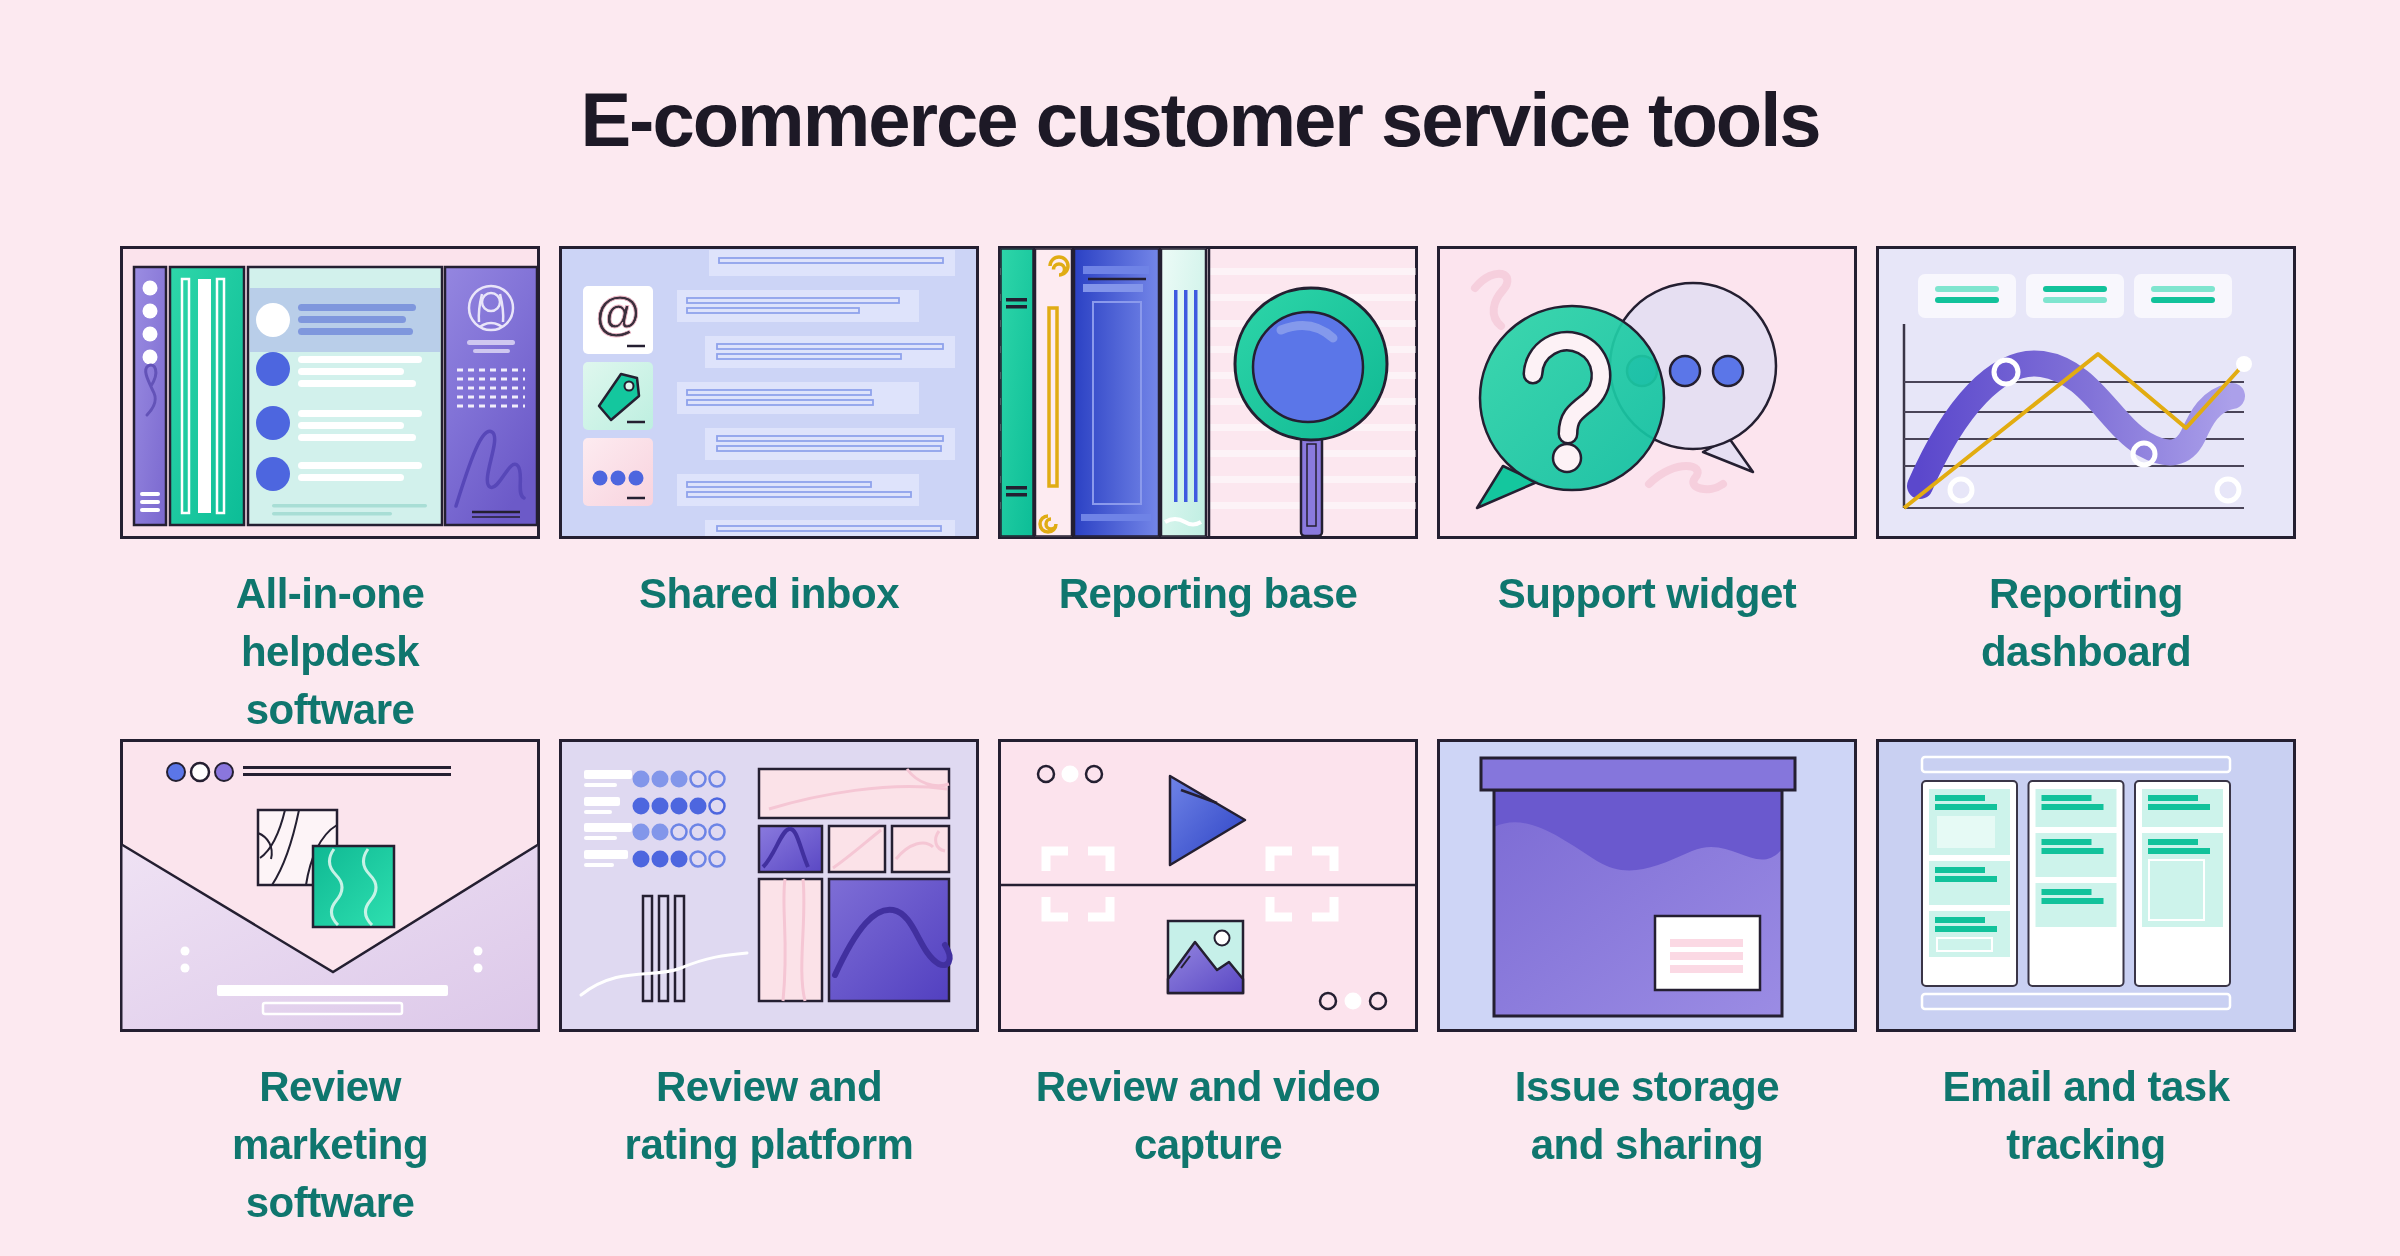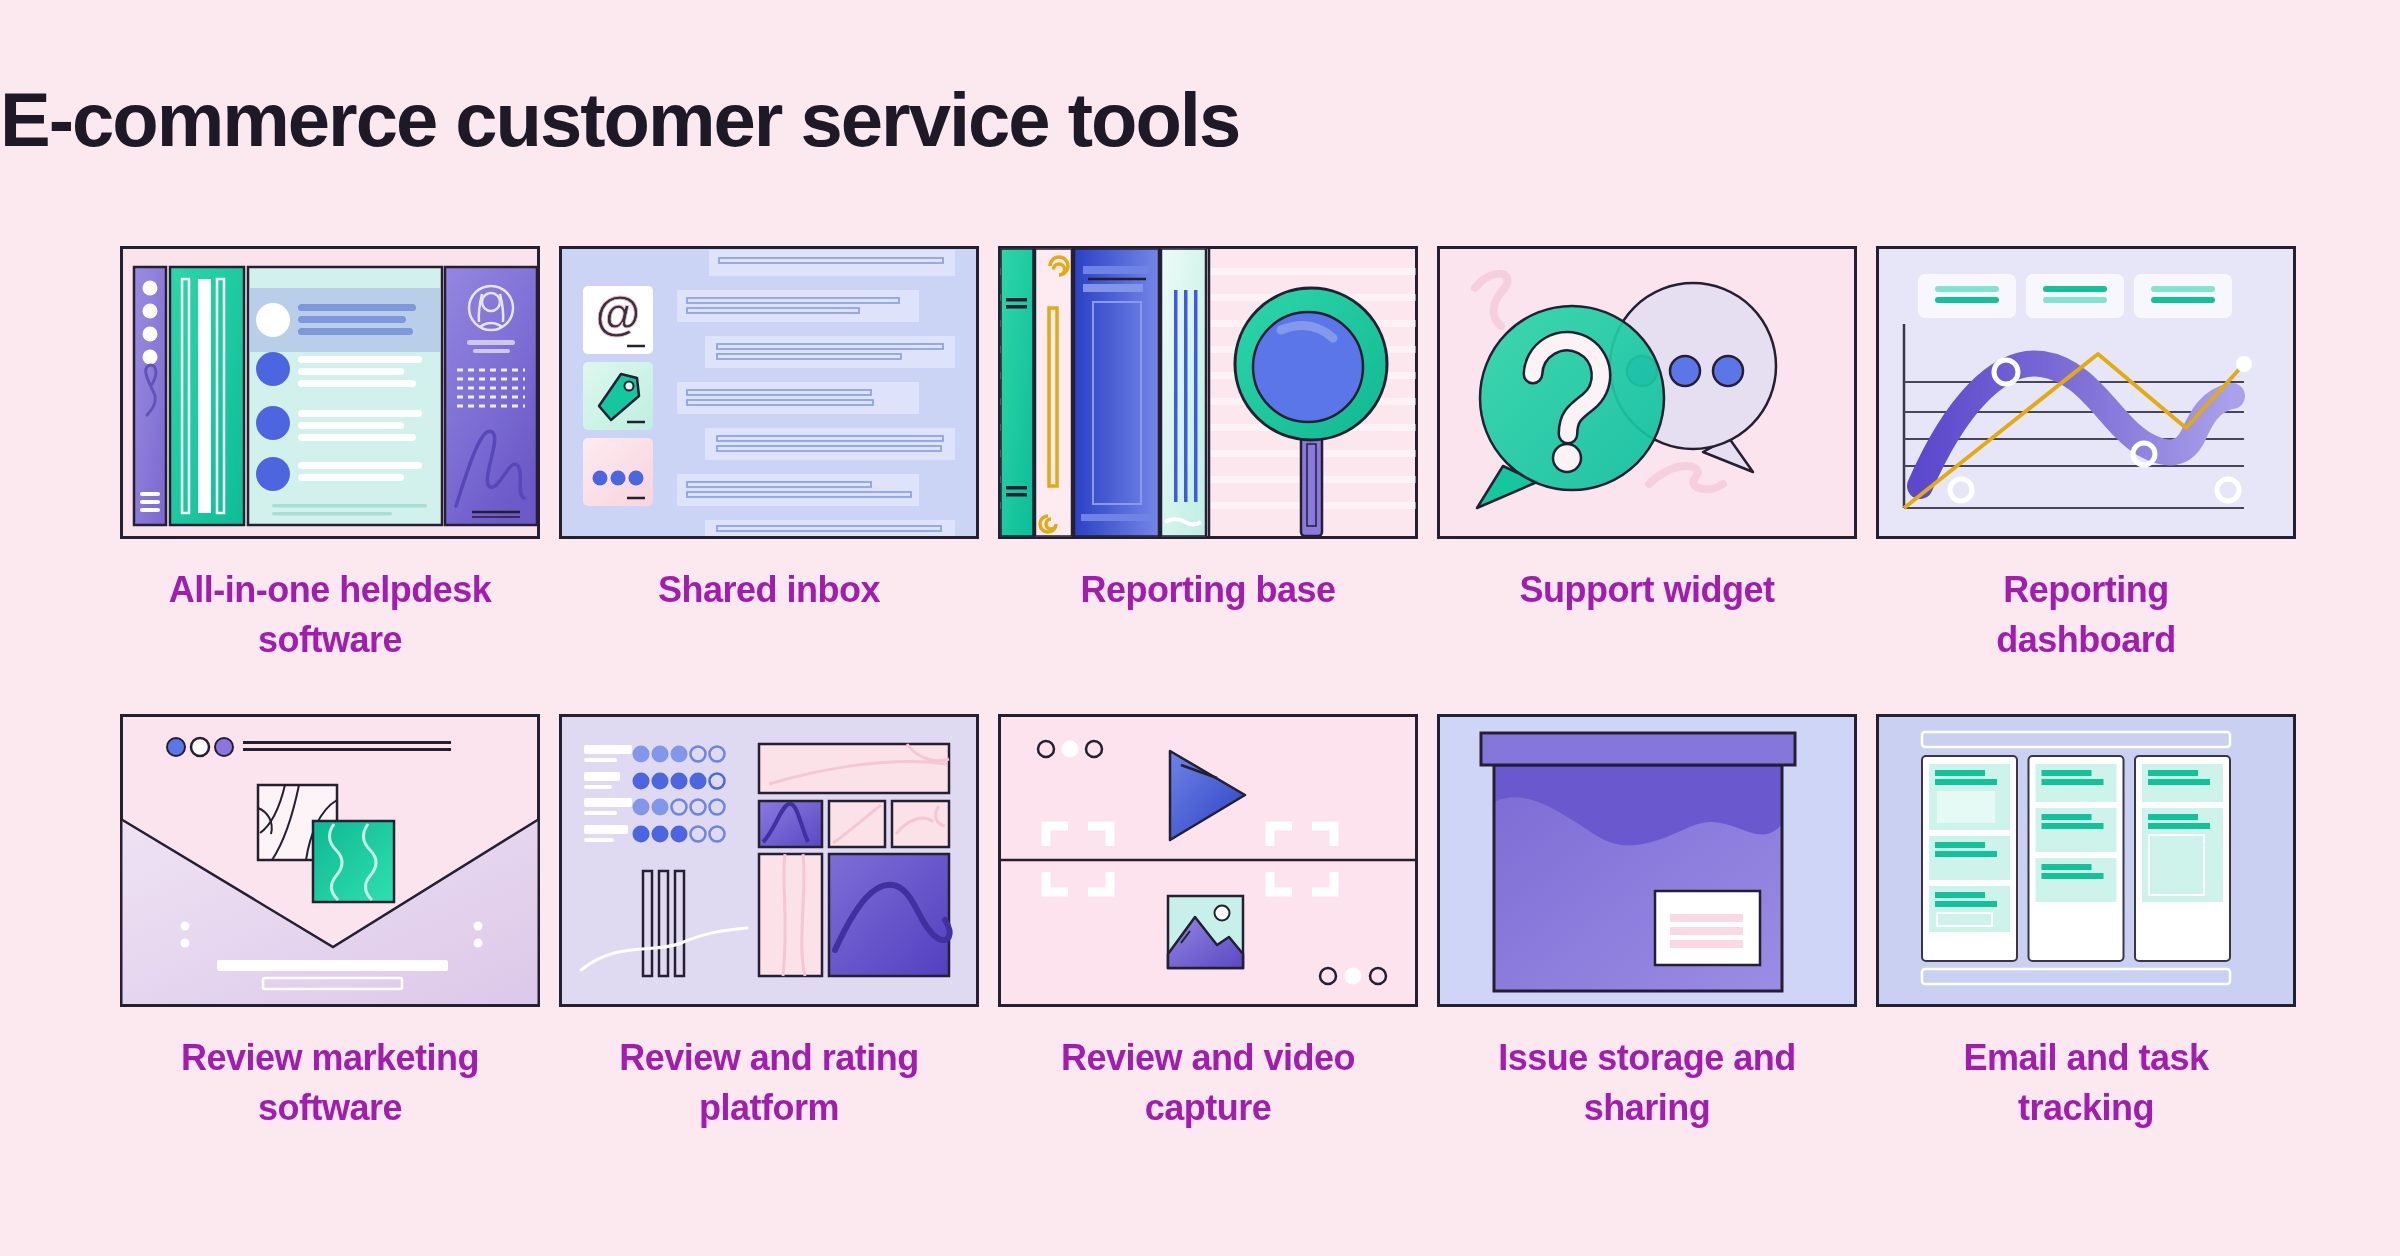--- a/index.html
+++ b/index.html
@@ -5,42 +5,43 @@
   html,body{margin:0;padding:0;}
   body{
     width:2400px;height:1256px;
     background:#FCE9F0;
     font-family:"Liberation Sans", sans-serif;
     color:#1D1926;
     overflow:hidden;
   }
   .page-title{
     margin:0;padding-top:82px;
+    text-align:center;
     font-size:76px;line-height:1;
     font-weight:800;
     letter-spacing:-2px;
     color:#1D1926;
   }
   .grid{
     margin:88px 120px 0 120px;
     display:grid;
     grid-template-columns:repeat(5,420px);
     column-gap:19px;
   }
   figure.tool{margin:0;padding:0;}
   .tile{display:block;width:420px;height:293px;}
   .caption{
     margin:26px auto 0 auto;
     min-height:149px;
     max-width:345px;
     text-align:center;
-    font-size:36px;line-height:1.38;
+    font-size:42px;line-height:1.38;
     font-weight:800;
     letter-spacing:-0.5px;
-    color:#a21caf;
+    color:#0f766e;
   }
 </style>
 </head>
 <body>
 
 <h1 class="page-title">E-commerce customer service tools</h1>
 
 <div class="grid">
 
   <figure class="tool">

